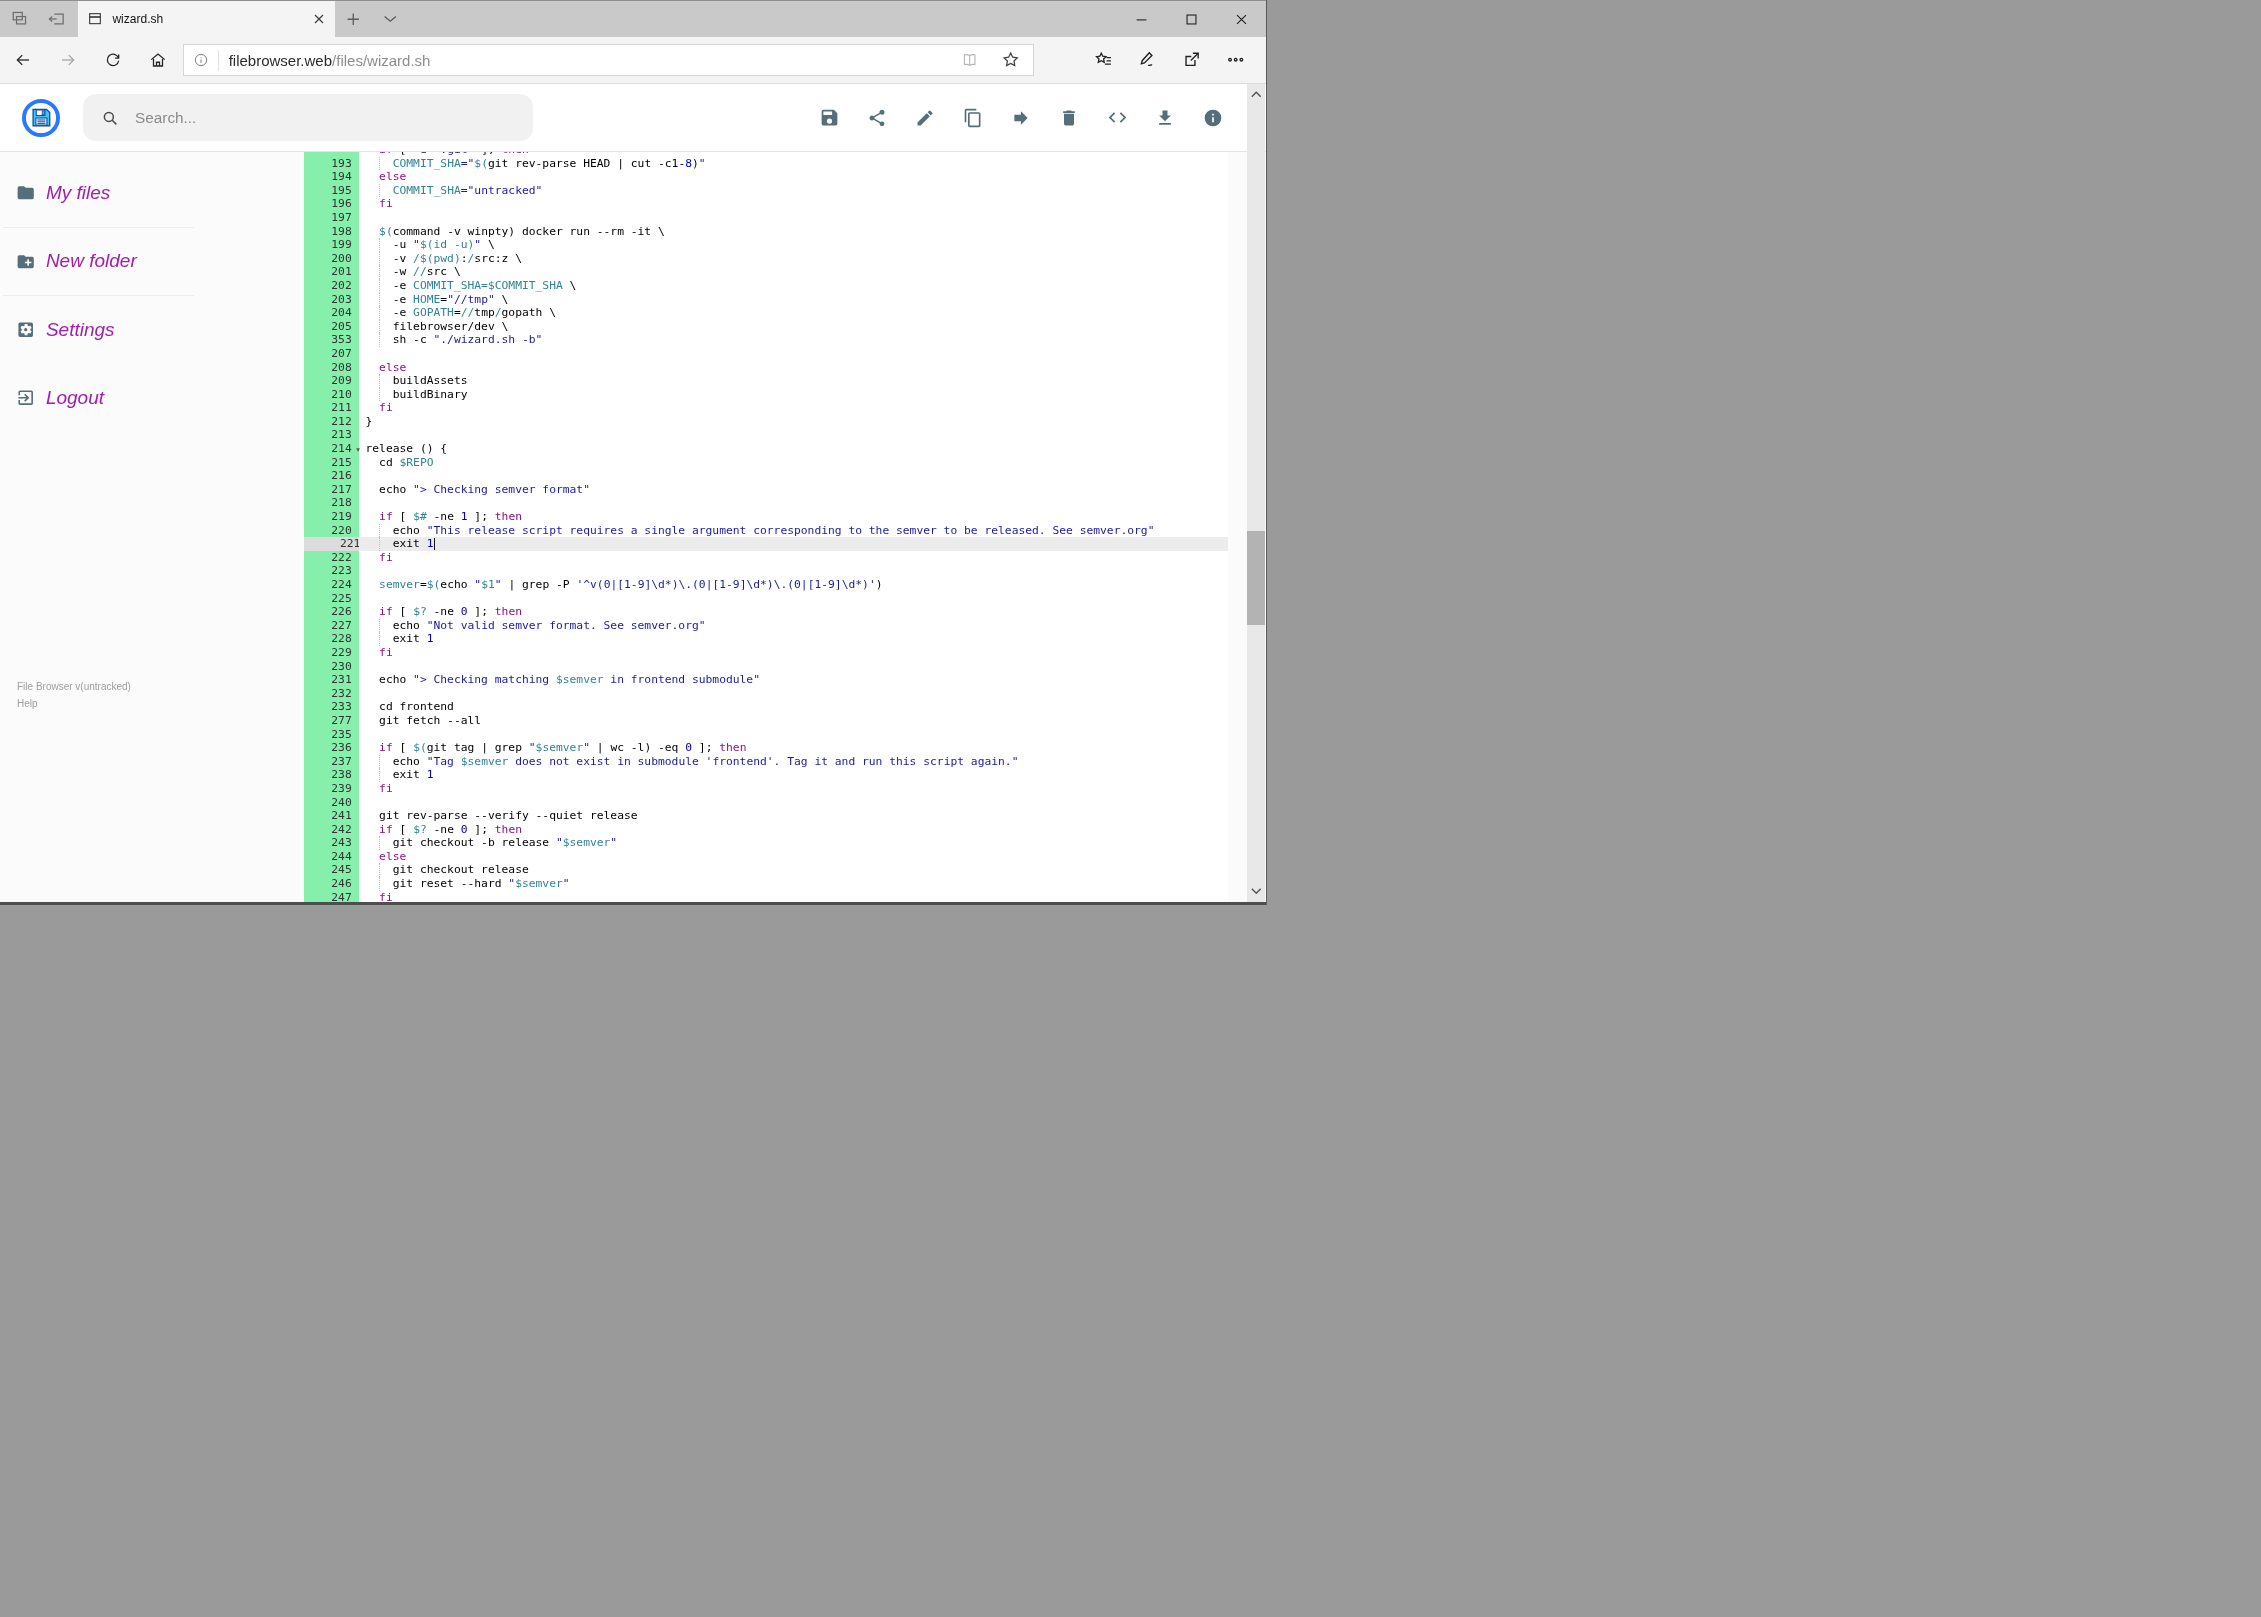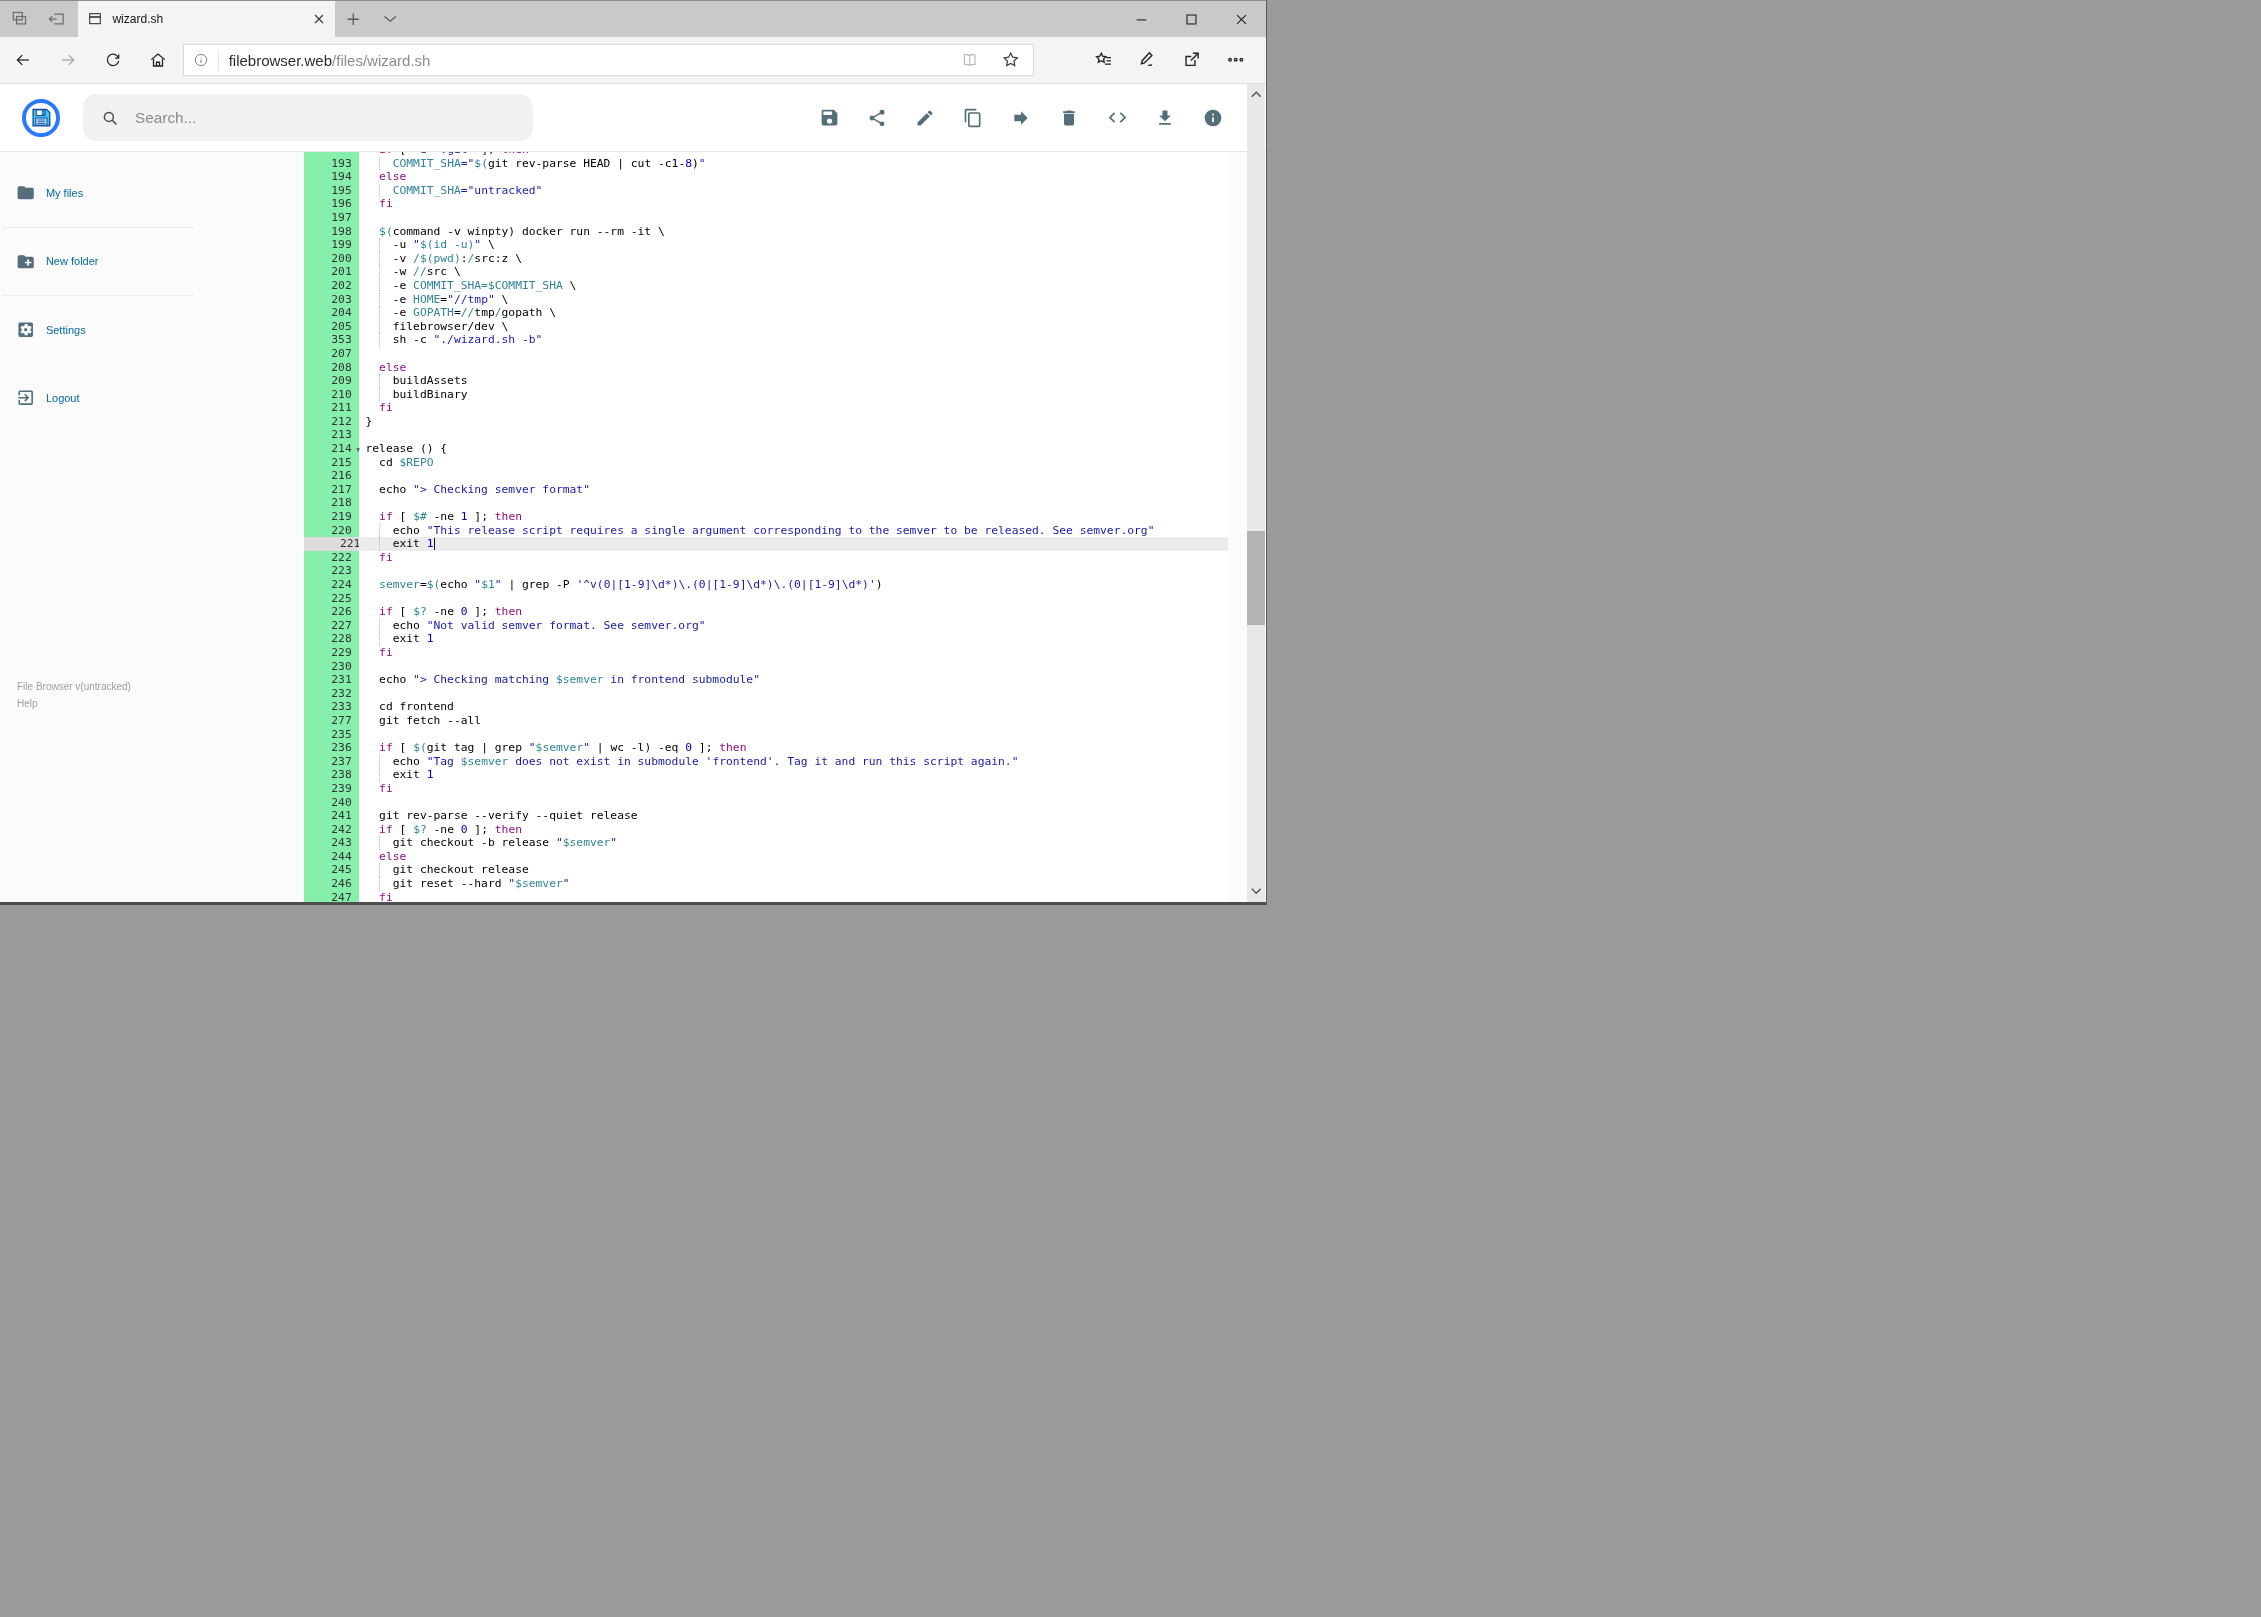--- a/index.html
+++ b/index.html
@@ -51,21 +51,21 @@
   .searchbox input::placeholder{color:#8a8a8a;}
   .actions{margin-left:auto;display:flex;padding-right:29px;}
   .act{width:48px;height:48px;display:flex;align-items:center;justify-content:center;}
   .act svg{fill:#546e7a;}
 
   
   .content{display:flex;height:750px;background:#fbfbfb;position:relative;}
   .sidebar{width:304px;flex:none;padding-top:6.5px;position:relative;}
   .side-item{height:68px;display:flex;align-items:center;padding-left:16px;gap:10.5px;cursor:pointer;}
   .side-item svg{fill:#546e7a;flex:none;}
-  .side-label{font-size:11px;color:#0369a1;}
+  .side-label{font-size:19px;color:#a21caf;font-style:italic;}
   .side-div{height:0.8px;background:#ececec;margin-left:3.2px;width:191px;}
   .side-foot{position:absolute;left:17px;top:526px;font-size:10px;color:#9e9e9e;line-height:17px;}
 
   
   .editor{flex:none;width:924px;background:#fff;overflow:hidden;}
   .code-inner{margin-top:-9px;}
   .crow{display:flex;height:13.6px;line-height:13.6px;font-family:"DejaVu Sans Mono",monospace;
     font-size:11.3px;white-space:pre;}
   .gut{flex:none;width:55px;background:#86efac;color:#333;text-align:right;padding-right:7.3px;position:relative;}
   .fold{position:absolute;right:-0.8px;top:0.8px;font-size:7.3px;color:#555;font-family:"DejaVu Sans",sans-serif;}

